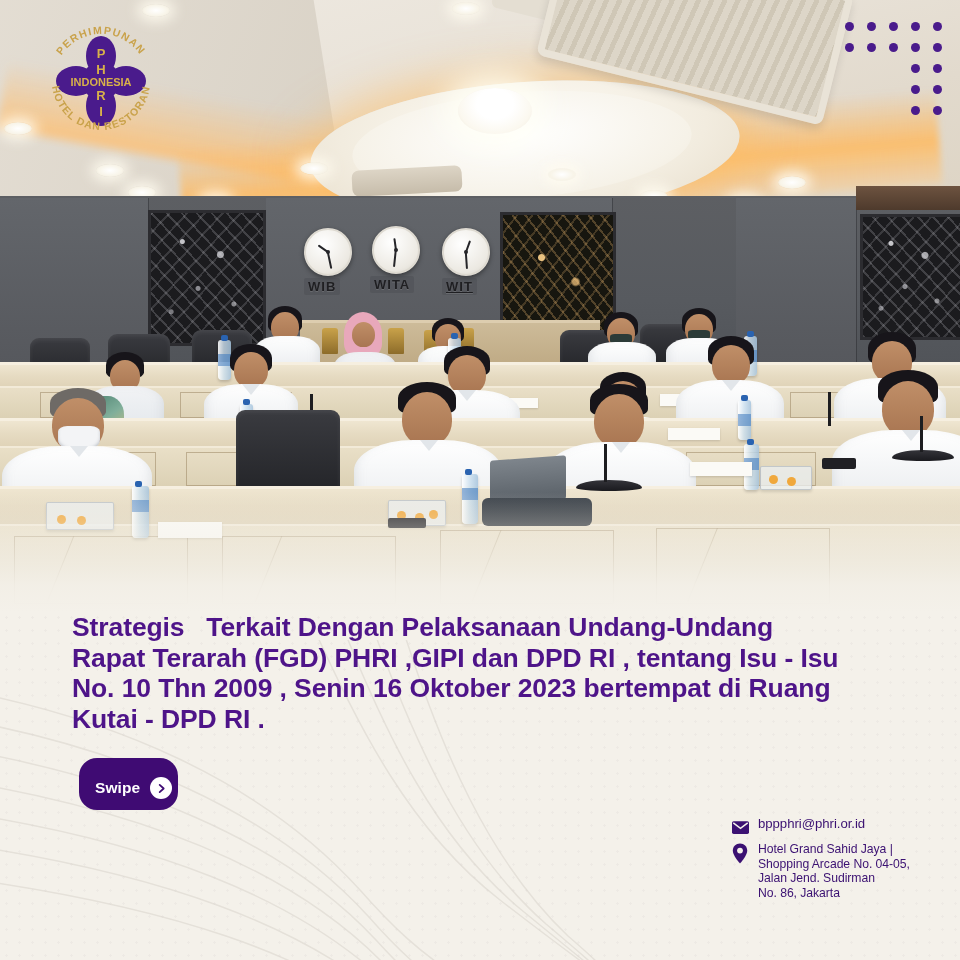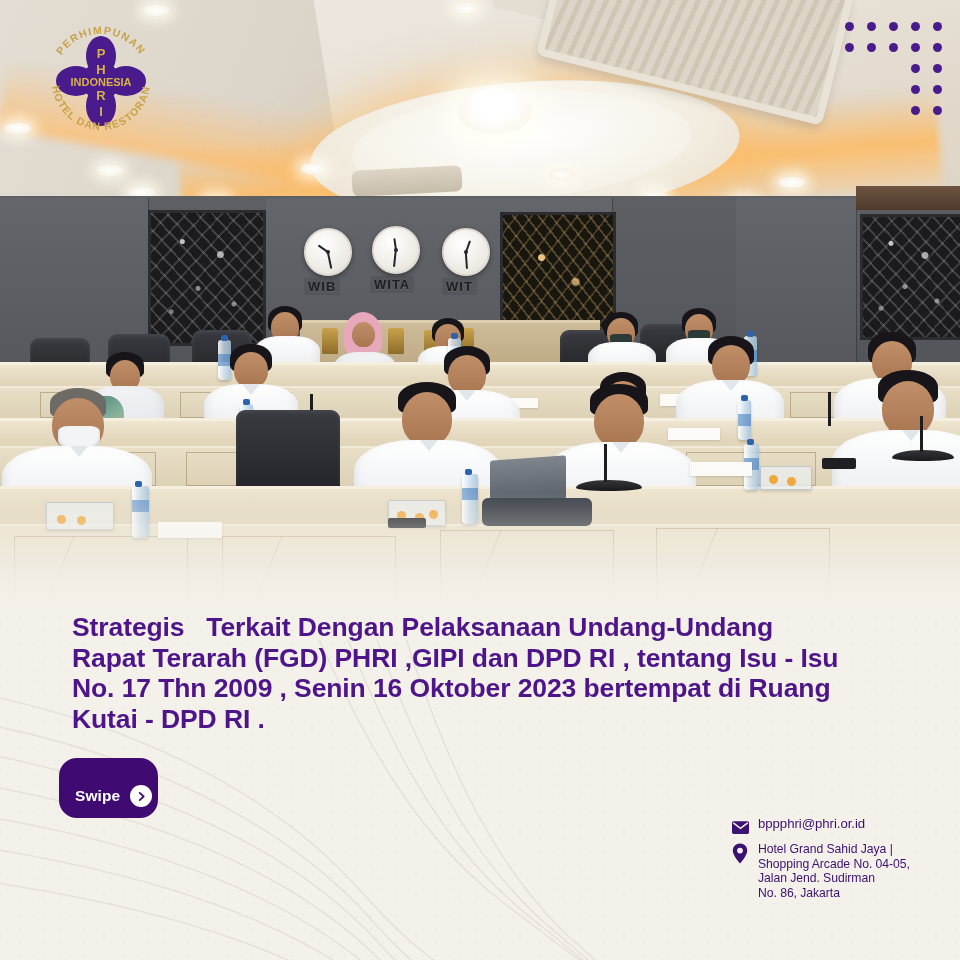--- a/index.html
+++ b/index.html
@@ -386,26 +386,26 @@
     font-weight: 700;
     font-size: 26.5px;
     line-height: 30.5px;
     letter-spacing: -.1px;
   }
   .headline .ln { display: block; white-space: pre; }
 
   
   .swipe {
     position: absolute;
-    left: 59px; top: 758px;
+    left: 79px; top: 758px;
     height: 44px;
     display: inline-flex;
     align-items: center;
     gap: 10px;
-    padding: 16px 6px 0 16px;
+    padding: 8px 6px 0 16px;
     background: #3f0b73;
     border-radius: 18px;
     z-index: 70;
     cursor: pointer;
   }
   .swipe-label {
     color: #ffffff;
     font-size: 15.5px;
     font-weight: 600;
     letter-spacing: .1px;
@@ -526,21 +526,21 @@
       <span class="hand mh" style="transform:rotate(186deg)"></span>
       <span class="pin"></span>
     </div>
     <div class="clock" style="left:442px; top:228px;">
       <span class="hand hh" style="transform:rotate(20deg)"></span>
       <span class="hand mh" style="transform:rotate(176deg)"></span>
       <span class="pin"></span>
     </div>
     <div class="tzlabel" style="left:304px; top:278px;">WIB</div>
     <div class="tzlabel" style="left:370px; top:276px;">WITA</div>
-    <div class="tzlabel" style="left:442px; top:278px;">WIT</div>
+    <div class="tzlabel" style="left:442px; top:278px;text-decoration:underline;">WIT</div>
 
     <div class="credenza"></div>
     <div class="trophy" style="left:322px; top:328px;"></div>
     <div class="trophy" style="left:352px; top:330px;"></div>
     <div class="trophy" style="left:388px; top:328px;"></div>
     <div class="trophy" style="left:424px; top:330px;"></div>
     <div class="trophy" style="left:458px; top:328px;"></div>
 
     <div class="chair" style="left:30px;  top:338px; width:60px;  height:46px;"></div>
     <div class="chair" style="left:108px; top:334px; width:62px;  height:48px;"></div>
@@ -765,21 +765,21 @@
       <i style="left:88px; top:42px;"></i>
     <i style="left:66px; top:63px;"></i>
       <i style="left:88px; top:63px;"></i>
     <i style="left:66px; top:84px;"></i>
       <i style="left:88px; top:84px;"></i>
   </div>
 
   <div class="headline">
     <span class="ln">Strategis   Terkait Dengan Pelaksanaan Undang-Undang</span>
     <span class="ln">Rapat Terarah (FGD) PHRI ,GIPI dan DPD RI , tentang Isu - Isu</span>
-    <span class="ln">No. 17 Thn 2009 , Senin 16 Oktober 2023 bertempat di Ruang</span>
+    <span class="ln">No. 10 Thn 2009 , Senin 16 Oktober 2023 bertempat di Ruang</span>
     <span class="ln">Kutai - DPD RI .</span>
   </div>
 
   <div class="swipe">
     <span class="swipe-label">Swipe</span>
     <span class="swipe-arrow">
       <svg width="11" height="11" viewBox="0 0 12 12" aria-hidden="true">
         <path d="M4 2 L8.4 6 L4 10" fill="none" stroke="#3f0b73" stroke-width="1.9" stroke-linecap="round" stroke-linejoin="round"></path>
       </svg>
     </span>

